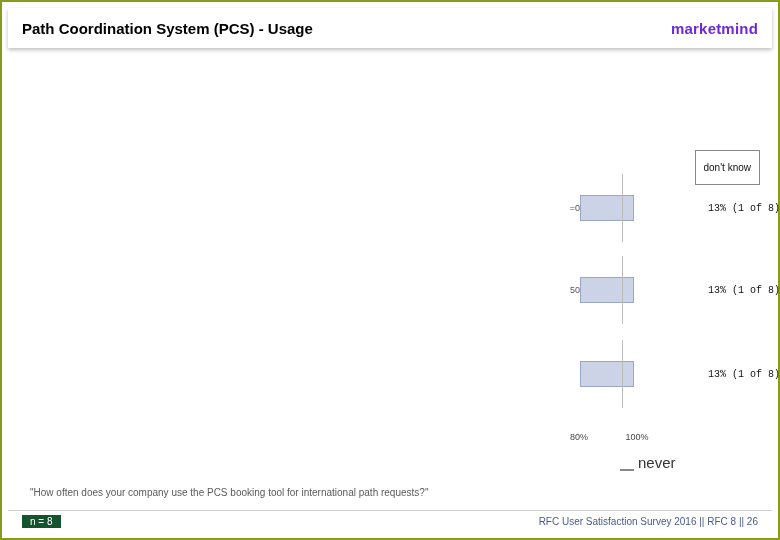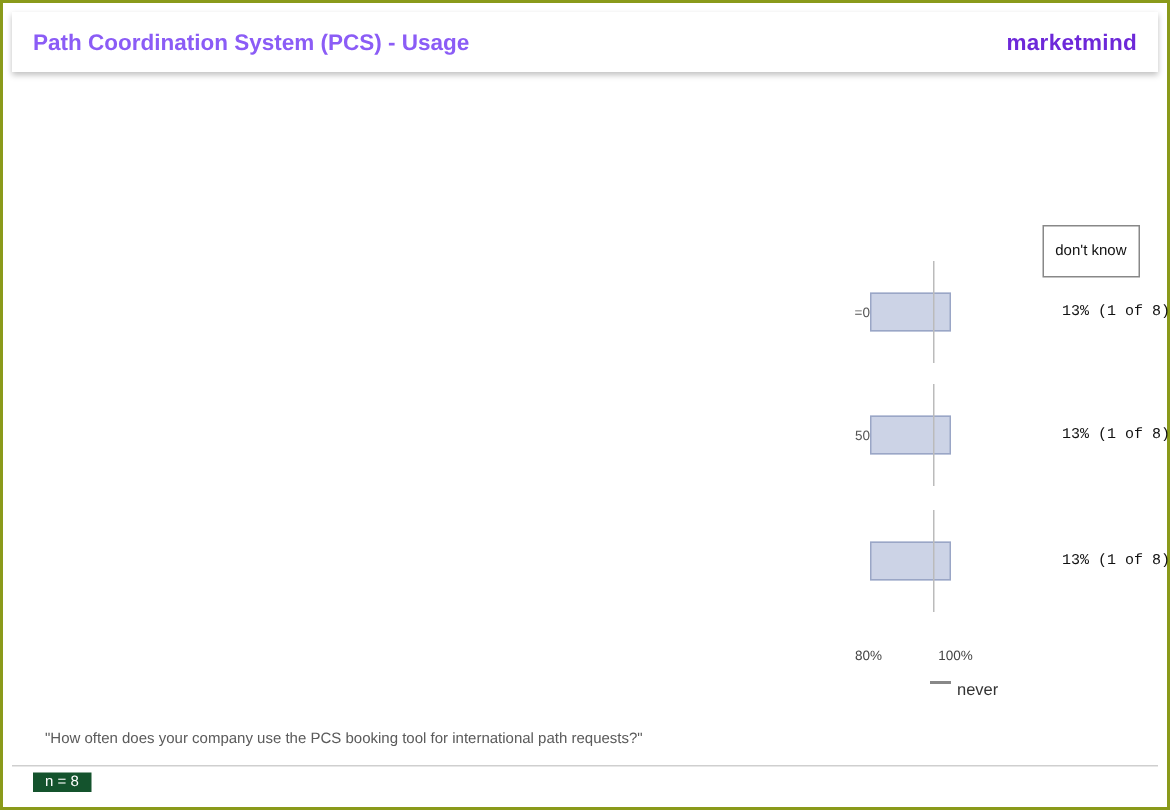--- a/index.html
+++ b/index.html
@@ -17,21 +17,21 @@
     background: #ffffff;
     box-shadow: 0 2px 4px rgba(0,0,0,0.25);
     display: flex;
     align-items: center;
     justify-content: space-between;
     padding: 0 14px;
   }
   .title {
     font-size: 15px;
     font-weight: bold;
-    color: #8b5cf6;
+    color: #000000;
   }
   .logo {
     font-size: 15px;
     font-weight: bold;
     color: #6d28d9;
     letter-spacing: 0.2px;
   }
   .content {
     position: absolute;
     top: 60px; left: 6px; right: 6px; bottom: 56px;
@@ -85,24 +85,24 @@
     top: 370px; left: 556px;
     display: flex;
     gap: 28px;
     font-size: 9px;
     color: #444;
   }
   .x-axis .tick { width: 30px; text-align: center; }
   .legend2 {
     position: absolute;
     top: 392px; left: 612px;
-    font-size: 11px;
+    font-size: 15px;
     color: #333;
     display: flex;
-    align-items: flex-start;
+    align-items: flex-end;
     gap: 4px;
   }
   .legend2 .lline {
     width: 14px; height: 2px; background: #888;
   }
   .question {
     position: absolute;
     left: 28px; bottom: 40px;
     font-size: 10px;
     color: #5a5a5a;
@@ -170,15 +170,16 @@
       <span class="lline"></span>
       <span>never</span>
     </div>
 
   </div>
 
   <div class="question">"How often does your company use the PCS booking tool for international path requests?"</div>
 
   <div class="footer">
     <span class="n-badge">n = 8</span>
+    <span>RFC User Satisfaction Survey 2016 || RFC 8 || 26</span>
   </div>
 
 </div>
 
 </body></html>

